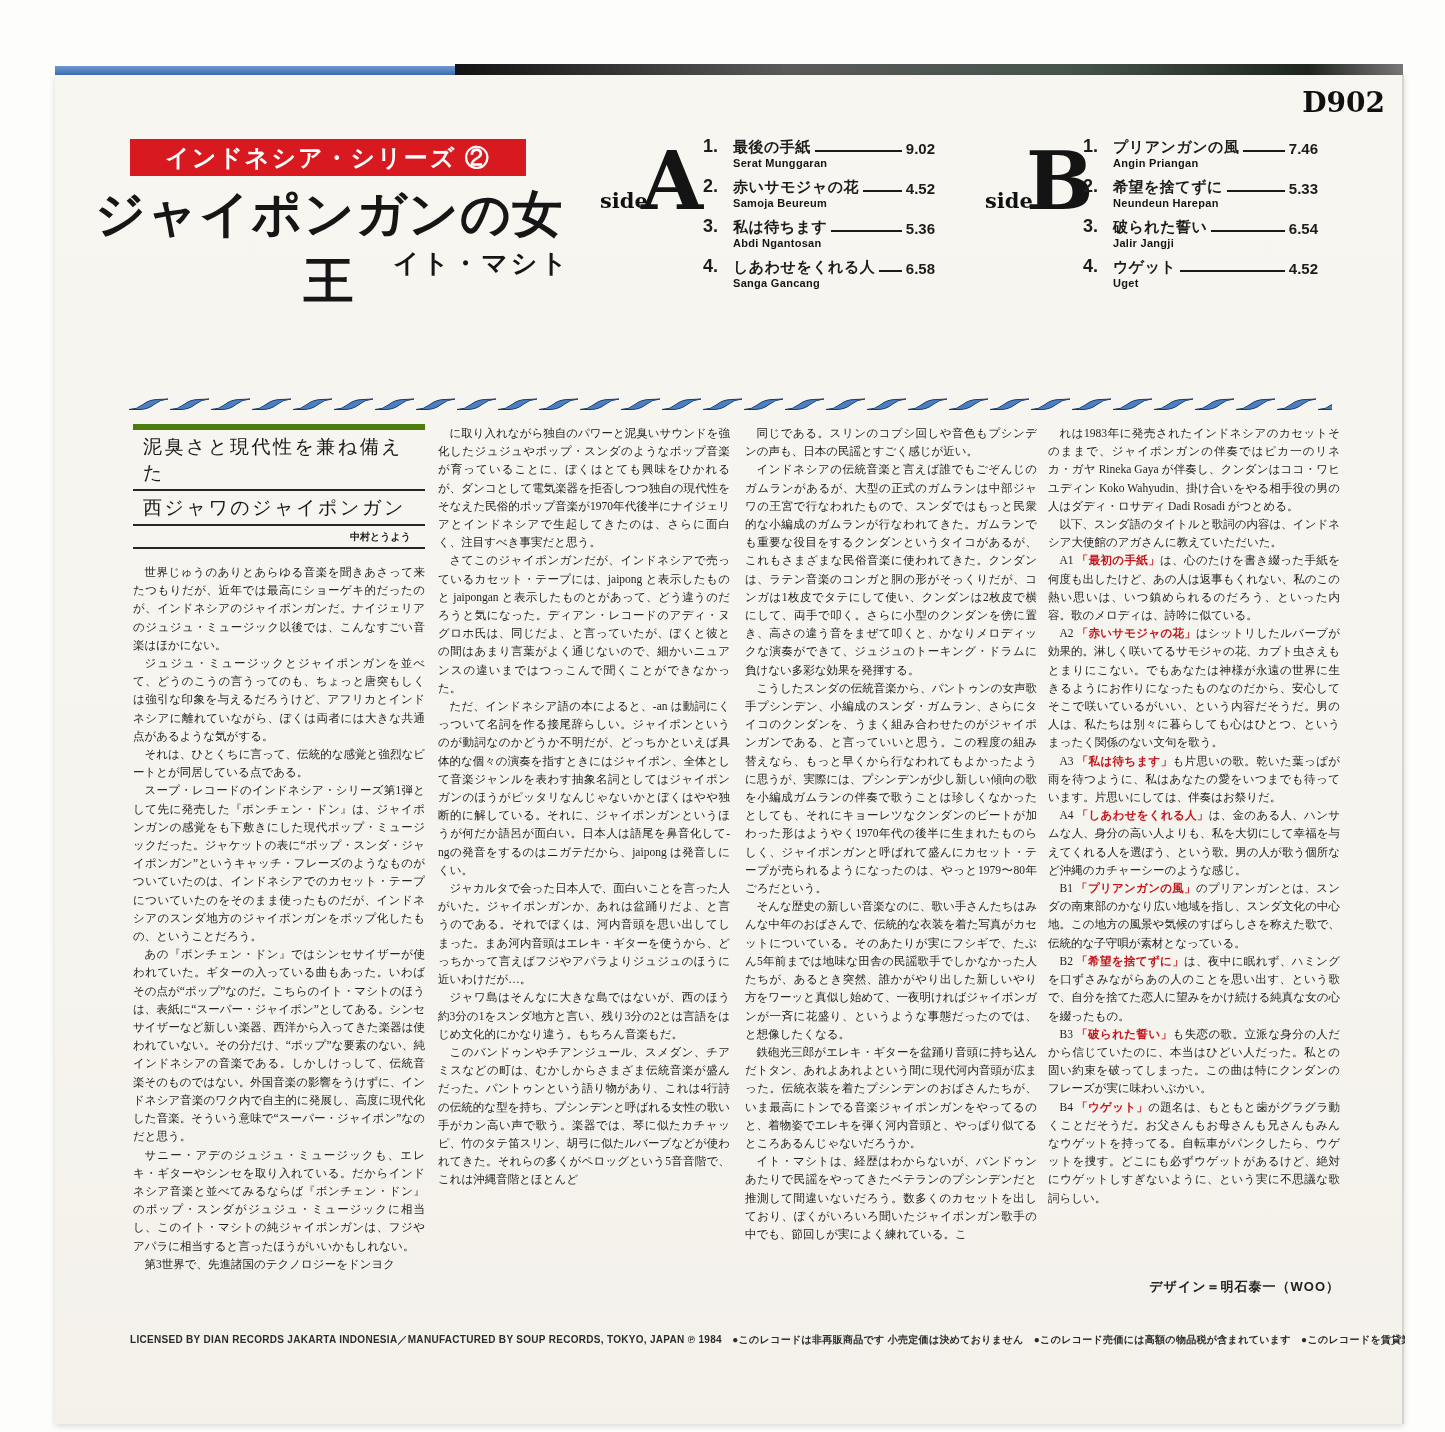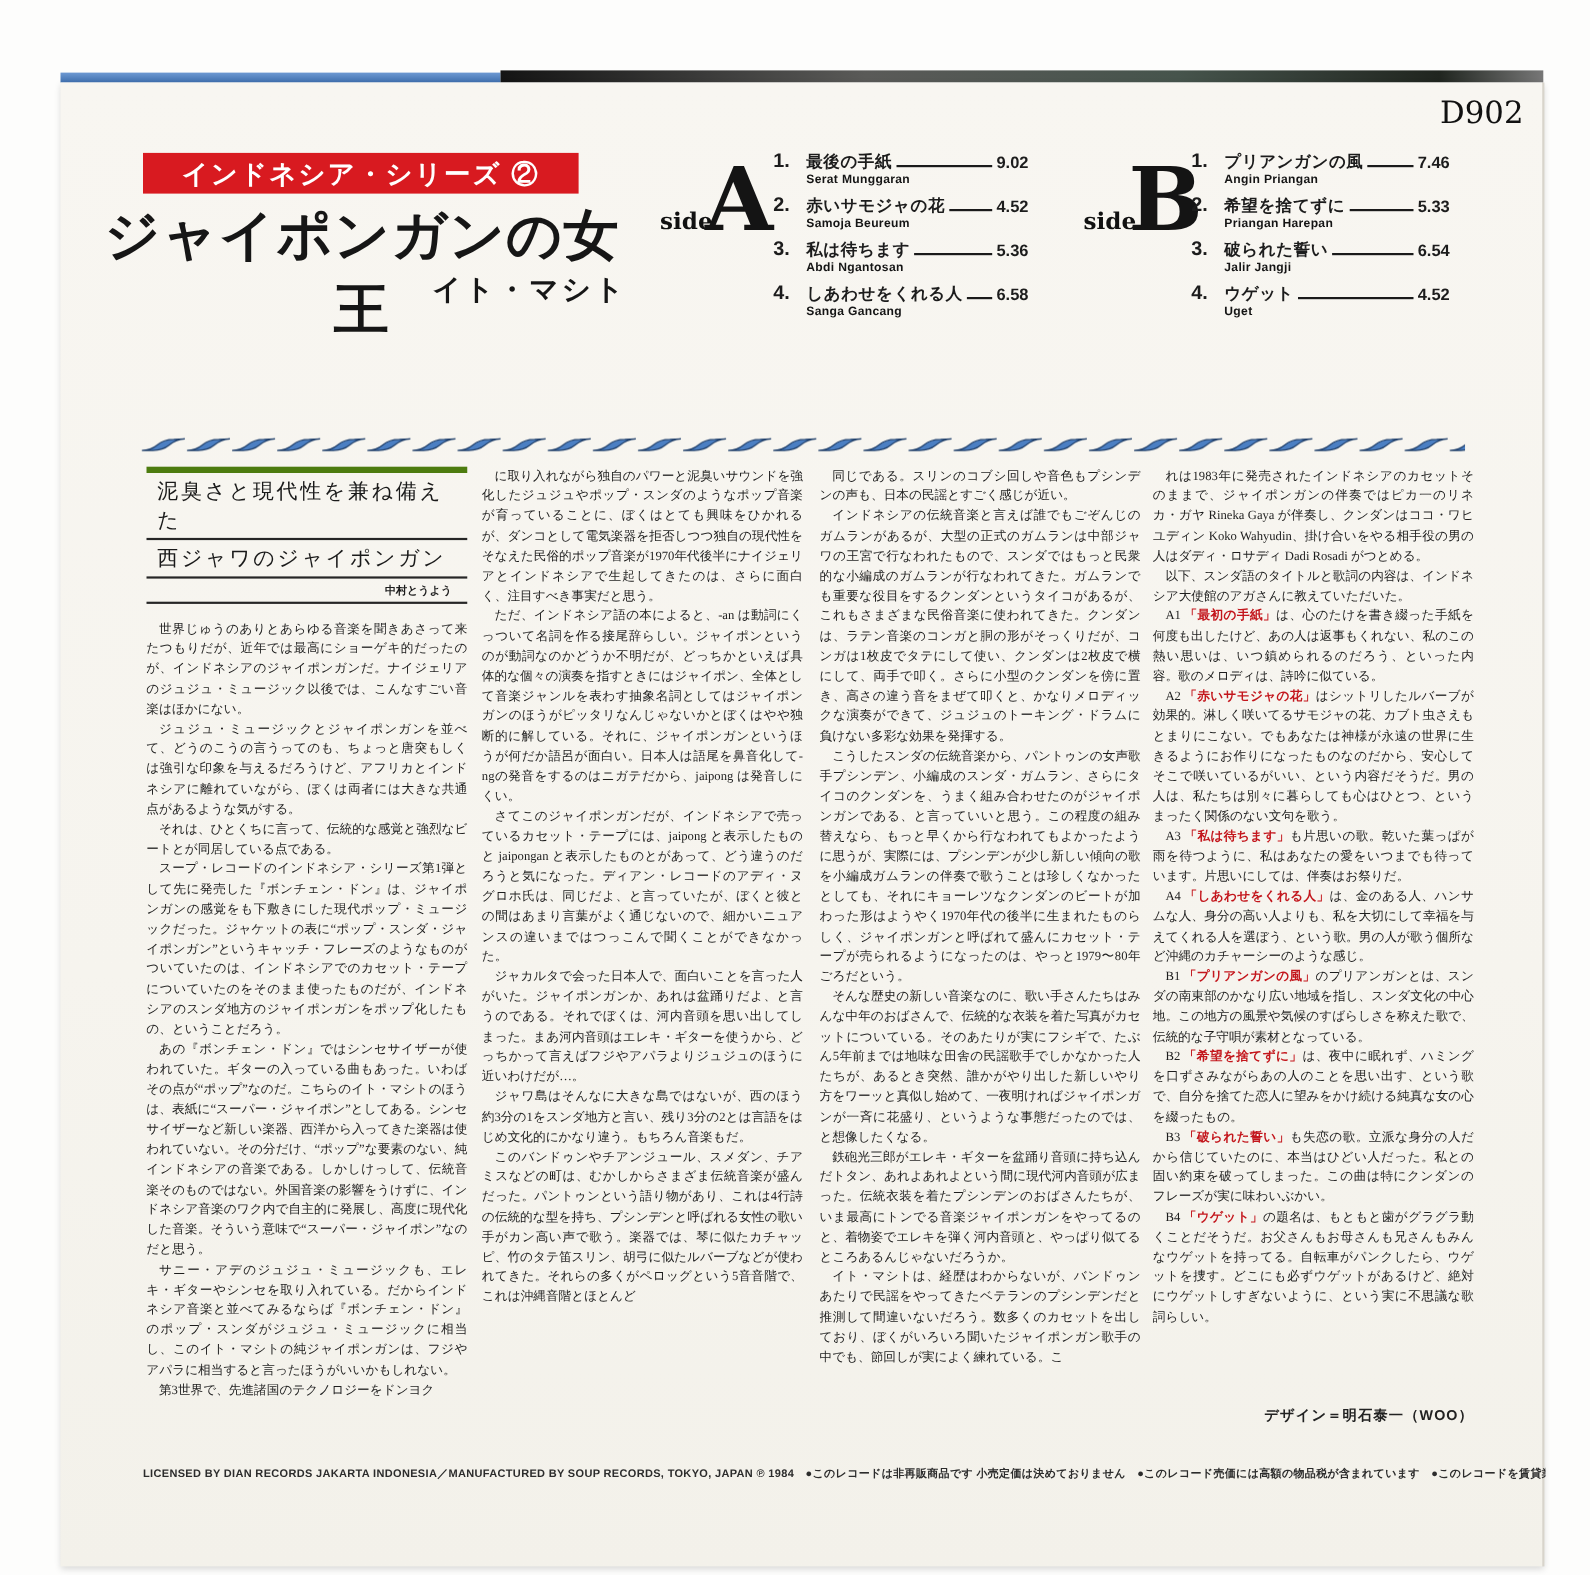--- a/index.html
+++ b/index.html
@@ -7,21 +7,21 @@
           font-family:"Liberation Sans",sans-serif;color:#1c1c1c;}
   
   .edge-blue{position:absolute;left:55px;top:66px;width:400px;height:9px;
              background:linear-gradient(180deg,#6d99d2,#3f6fae);}
   .edge-dark{position:absolute;left:455px;top:64px;width:948px;height:11px;
              background:linear-gradient(90deg,#141414,#5a5a58 35%,#46544c 65%,#20251f 90%,#777);}
   .paper{position:absolute;left:55px;top:75px;width:1347px;height:1349px;
          background:linear-gradient(180deg,#f8f6f1 0%,#f6f4ee 60%,#f3f1ea 100%);
          border-right:2px solid #d8d4cb;box-shadow:0 2px 6px rgba(0,0,0,.15);}
   .catalog{position:absolute;left:1255px;top:86px;width:130px;text-align:right;
-           font-family:"DejaVu Serif",serif;font-weight:normal;font-size:28px;color:#111;}
+           font-family:"DejaVu Serif",serif;font-weight:bold;font-size:28px;color:#111;}
   .banner{position:absolute;left:130px;top:139px;width:396px;height:37px;
           background:var(--banner-red,#d81a20);display:flex;align-items:center;justify-content:center;}
   .banner span{color:#fff;font-weight:bold;font-size:24px;letter-spacing:2px;}
   .album-title{position:absolute;left:88px;top:181px;width:482px;text-align:center;
                font-weight:bold;font-size:50px;letter-spacing:1px;color:#161616;}
   .artist{position:absolute;left:88px;top:246px;width:482px;text-align:right;
           font-weight:bold;font-size:26px;letter-spacing:3px;color:#161616;}
   
   .side-word{position:absolute;font-family:"DejaVu Serif",serif;font-weight:bold;font-size:21px;color:#111;}
   .side-letter{position:absolute;font-family:"DejaVu Serif",serif;font-weight:900;font-size:80px;
@@ -120,21 +120,21 @@
         </div>
         <div class="track-sub">Angin Priangan</div>
       </div>
       <div class="track">
         <div class="track-line">
           <span class="track-no">2.</span>
           <span class="track-title">希望を捨てずに</span>
           <span class="leader"></span>
           <span class="track-time">5.33</span>
         </div>
-        <div class="track-sub">Priangan Harepan</div>
+        <div class="track-sub">Neundeun Harepan</div>
       </div>
       <div class="track">
         <div class="track-line">
           <span class="track-no">3.</span>
           <span class="track-title">破られた誓い</span>
           <span class="leader"></span>
           <span class="track-time">6.54</span>
         </div>
         <div class="track-sub">Jalir Jangji</div>
       </div>
@@ -167,22 +167,22 @@
   <p><span>世界じゅうのありとあらゆる音楽を聞きあさって来たつもりだが、近年では最高にショーゲキ的だったのが、インドネシアのジャイポンガンだ。ナイジェリアのジュジュ・ミュージック以後では、こんなすごい音楽はほかにない。</span></p>
       <p><span>ジュジュ・ミュージックとジャイポンガンを並べて、どうのこうの言うってのも、ちょっと唐突もしくは強引な印象を与えるだろうけど、アフリカとインドネシアに離れていながら、ぼくは両者には大きな共通点があるような気がする。</span></p>
       <p><span>それは、ひとくちに言って、伝統的な感覚と強烈なビートとが同居している点である。</span></p>
       <p><span>スープ・レコードのインドネシア・シリーズ第1弾として先に発売した『ボンチェン・ドン』は、ジャイポンガンの感覚をも下敷きにした現代ポップ・ミュージックだった。ジャケットの表に“ポップ・スンダ・ジャイポンガン”というキャッチ・フレーズのようなものがついていたのは、インドネシアでのカセット・テープについていたのをそのまま使ったものだが、インドネシアのスンダ地方のジャイポンガンをポップ化したもの、ということだろう。</span></p>
       <p><span>あの『ボンチェン・ドン』ではシンセサイザーが使われていた。ギターの入っている曲もあった。いわばその点が“ポップ”なのだ。こちらのイト・マシトのほうは、表紙に“スーパー・ジャイポン”としてある。シンセサイザーなど新しい楽器、西洋から入ってきた楽器は使われていない。その分だけ、“ポップ”な要素のない、純インドネシアの音楽である。しかしけっして、伝統音楽そのものではない。外国音楽の影響をうけずに、インドネシア音楽のワク内で自主的に発展し、高度に現代化した音楽。そういう意味で“スーパー・ジャイポン”なのだと思う。</span></p>
       <p><span>サニー・アデのジュジュ・ミュージックも、エレキ・ギターやシンセを取り入れている。だからインドネシア音楽と並べてみるならば『ボンチェン・ドン』のポップ・スンダがジュジュ・ミュージックに相当し、このイト・マシトの純ジャイポンガンは、フジやアパラに相当すると言ったほうがいいかもしれない。</span></p>
       <p><span>第3世界で、先進諸国のテクノロジーをドンヨク</span></p>
     </div>
   <div class="col" style="left:438px;">
       <p><span>に取り入れながら独自のパワーと泥臭いサウンドを強化したジュジュやポップ・スンダのようなポップ音楽が育っていることに、ぼくはとても興味をひかれるが、ダンコとして電気楽器を拒否しつつ独自の現代性をそなえた民俗的ポップ音楽が1970年代後半にナイジェリアとインドネシアで生起してきたのは、さらに面白く、注目すべき事実だと思う。</span></p>
+      <p><span>さてこのジャイポンガンだが、インドネシアで売っているカセット・テープには、jaipong と表示したものと jaipongan と表示したものとがあって、どう違うのだろうと気になった。ディアン・レコードのアディ・ヌグロホ氏は、同じだよ、と言っていたが、ぼくと彼との間はあまり言葉がよく通じないので、細かいニュアンスの違いまではつっこんで聞くことができなかった。</span></p>
       <p><span>ただ、インドネシア語の本によると、-an は動詞にくっついて名詞を作る接尾辞らしい。ジャイポンというのが動詞なのかどうか不明だが、どっちかといえば具体的な個々の演奏を指すときにはジャイポン、全体として音楽ジャンルを表わす抽象名詞としてはジャイポンガンのほうがピッタリなんじゃないかとぼくはやや独断的に解している。それに、ジャイポンガンというほうが何だか語呂が面白い。日本人は語尾を鼻音化して-ngの発音をするのはニガテだから、jaipong は発音しにくい。</span></p>
-      <p><span>さてこのジャイポンガンだが、インドネシアで売っているカセット・テープには、jaipong と表示したものと jaipongan と表示したものとがあって、どう違うのだろうと気になった。ディアン・レコードのアディ・ヌグロホ氏は、同じだよ、と言っていたが、ぼくと彼との間はあまり言葉がよく通じないので、細かいニュアンスの違いまではつっこんで聞くことができなかった。</span></p>
       <p><span>ジャカルタで会った日本人で、面白いことを言った人がいた。ジャイポンガンか、あれは盆踊りだよ、と言うのである。それでぼくは、河内音頭を思い出してしまった。まあ河内音頭はエレキ・ギターを使うから、どっちかって言えばフジやアパラよりジュジュのほうに近いわけだが…。</span></p>
       <p><span>ジャワ島はそんなに大きな島ではないが、西のほう約3分の1をスンダ地方と言い、残り3分の2とは言語をはじめ文化的にかなり違う。もちろん音楽もだ。</span></p>
       <p><span>このバンドゥンやチアンジュール、スメダン、チアミスなどの町は、むかしからさまざま伝統音楽が盛んだった。パントゥンという語り物があり、これは4行詩の伝統的な型を持ち、プシンデンと呼ばれる女性の歌い手がカン高い声で歌う。楽器では、琴に似たカチャッピ、竹のタテ笛スリン、胡弓に似たルバーブなどが使われてきた。それらの多くがペロッグという5音音階で、これは沖縄音階とほとんど</span></p>
     </div>
   <div class="col" style="left:745px;">
       <p><span>同じである。スリンのコブシ回しや音色もプシンデンの声も、日本の民謡とすごく感じが近い。</span></p>
       <p><span>インドネシアの伝統音楽と言えば誰でもごぞんじのガムランがあるが、大型の正式のガムランは中部ジャワの王宮で行なわれたもので、スンダではもっと民衆的な小編成のガムランが行なわれてきた。ガムランでも重要な役目をするクンダンというタイコがあるが、これもさまざまな民俗音楽に使われてきた。クンダンは、ラテン音楽のコンガと胴の形がそっくりだが、コンガは1枚皮でタテにして使い、クンダンは2枚皮で横にして、両手で叩く。さらに小型のクンダンを傍に置き、高さの違う音をまぜて叩くと、かなりメロディックな演奏ができて、ジュジュのトーキング・ドラムに負けない多彩な効果を発揮する。</span></p>
       <p><span>こうしたスンダの伝統音楽から、パントゥンの女声歌手プシンデン、小編成のスンダ・ガムラン、さらにタイコのクンダンを、うまく組み合わせたのがジャイポンガンである、と言っていいと思う。この程度の組み替えなら、もっと早くから行なわれてもよかったように思うが、実際には、プシンデンが少し新しい傾向の歌を小編成ガムランの伴奏で歌うことは珍しくなかったとしても、それにキョーレツなクンダンのビートが加わった形はようやく1970年代の後半に生まれたものらしく、ジャイポンガンと呼ばれて盛んにカセット・テープが売られるようになったのは、やっと1979〜80年ごろだという。</span></p>
       <p><span>そんな歴史の新しい音楽なのに、歌い手さんたちはみんな中年のおばさんで、伝統的な衣装を着た写真がカセットについている。そのあたりが実にフシギで、たぶん5年前までは地味な田舎の民謡歌手でしかなかった人たちが、あるとき突然、誰かがやり出した新しいやり方をワーッと真似し始めて、一夜明ければジャイポンガンが一斉に花盛り、というような事態だったのでは、と想像したくなる。</span></p>
       <p><span>鉄砲光三郎がエレキ・ギターを盆踊り音頭に持ち込んだトタン、あれよあれよという間に現代河内音頭が広まった。伝統衣装を着たプシンデンのおばさんたちが、いま最高にトンでる音楽ジャイポンガンをやってるのと、着物姿でエレキを弾く河内音頭と、やっぱり似てるところあるんじゃないだろうか。</span></p>

